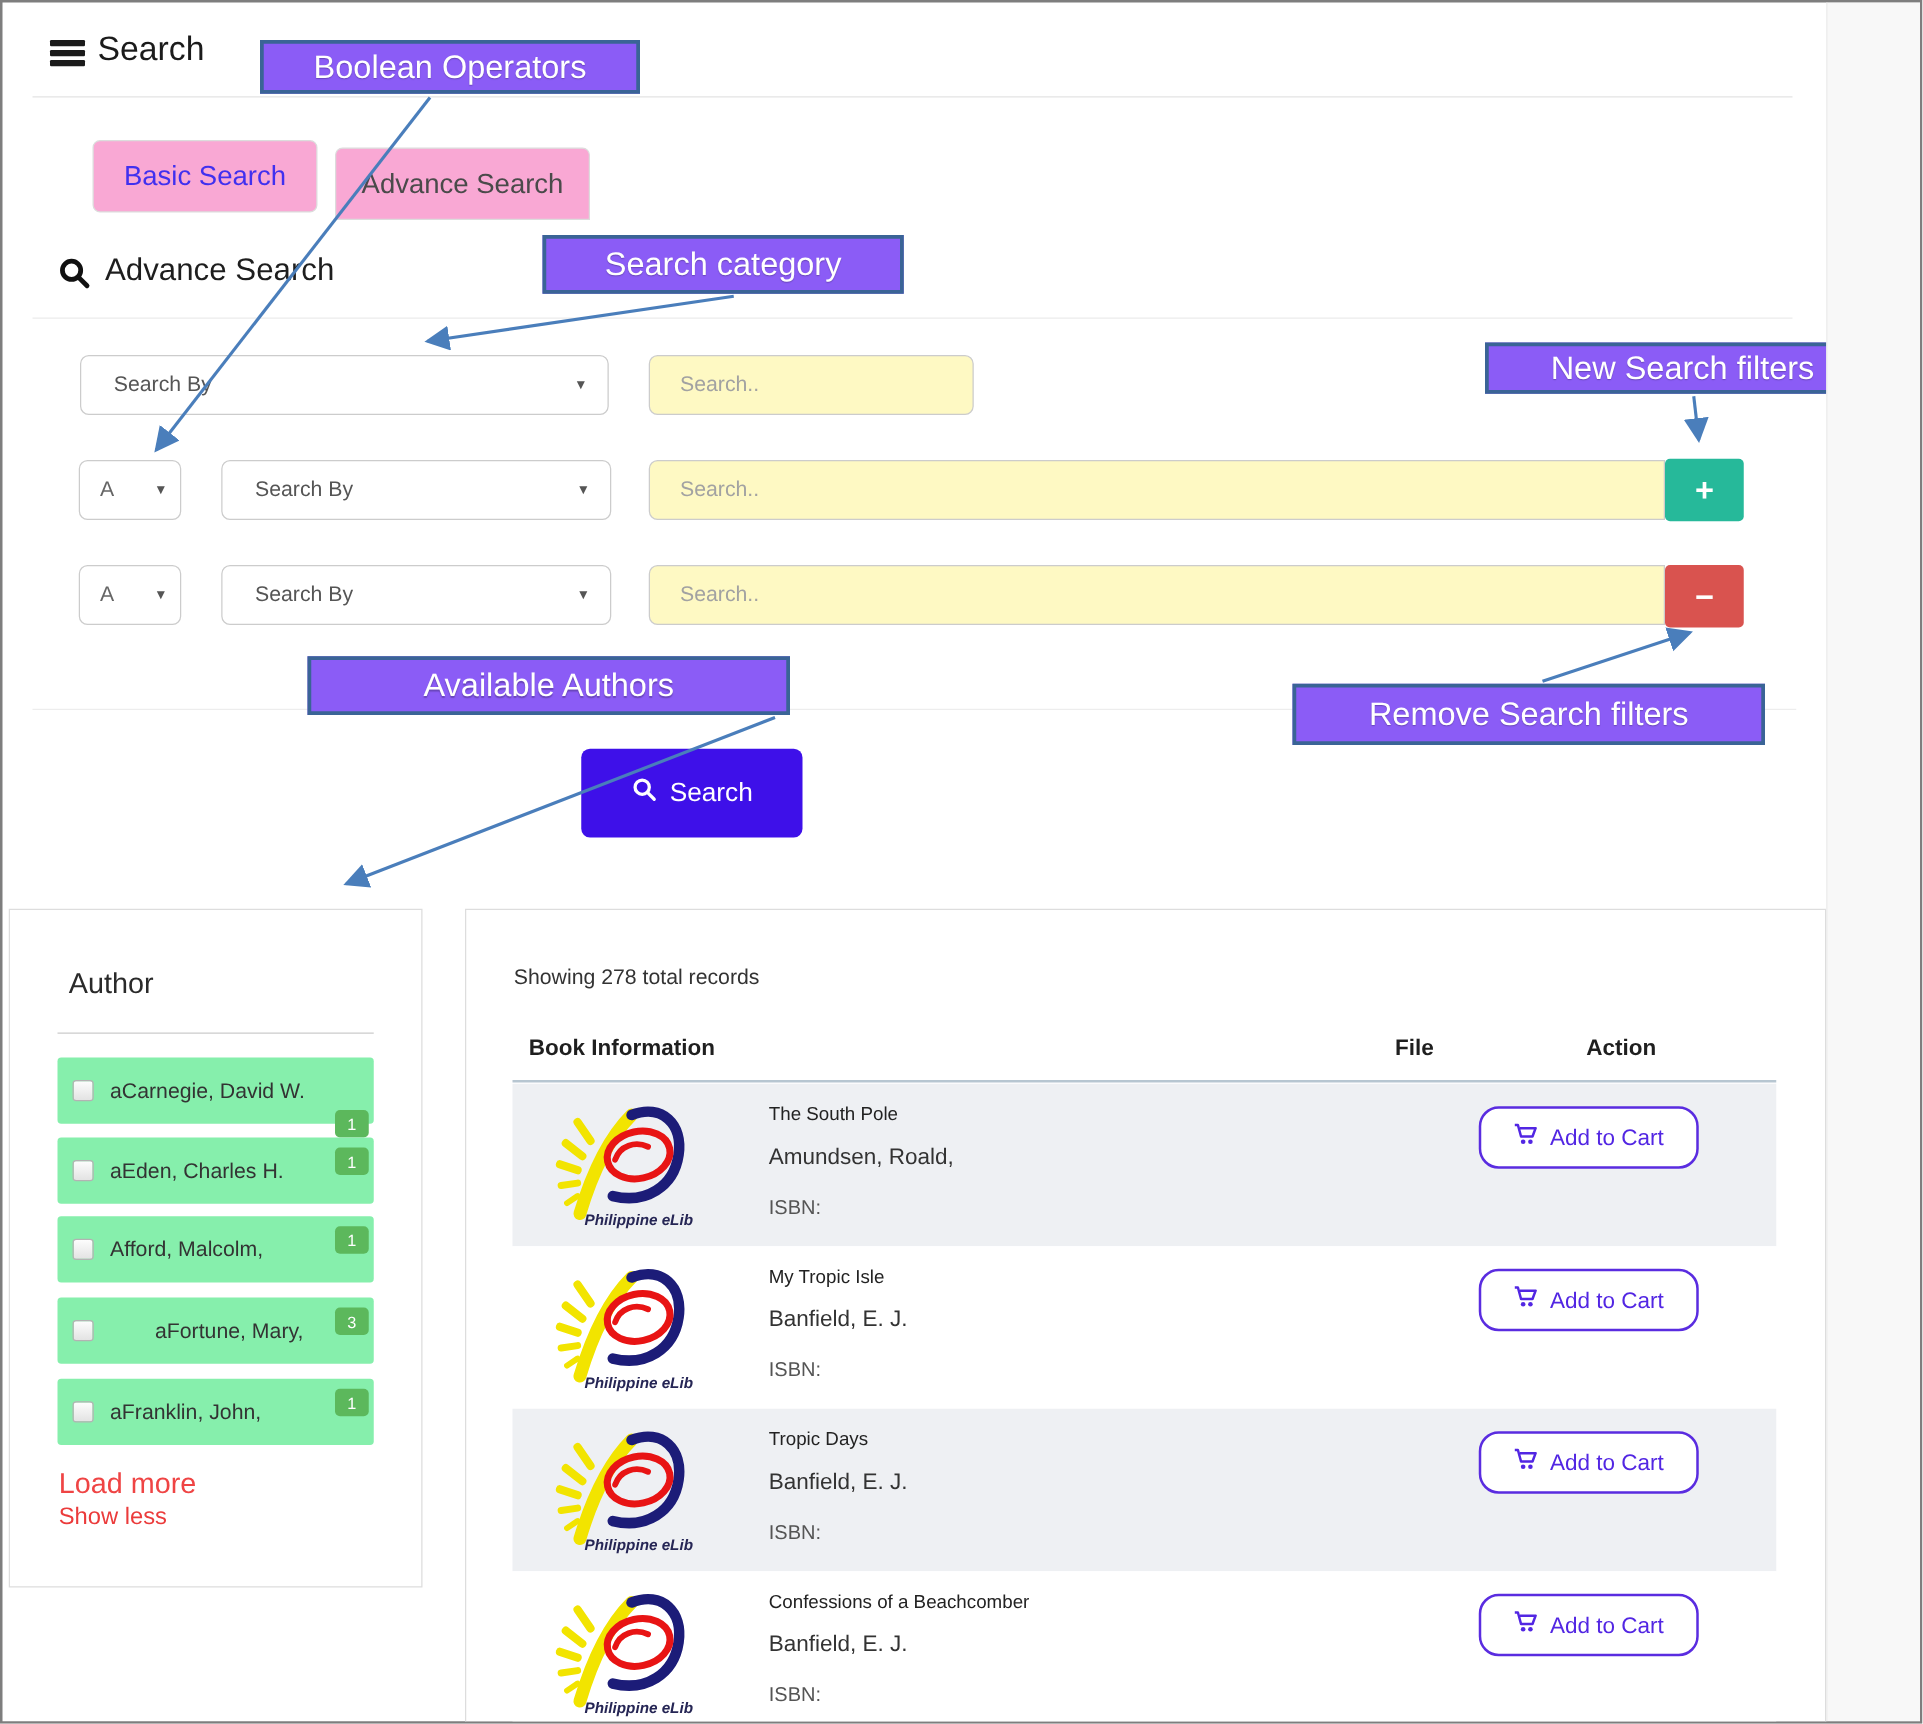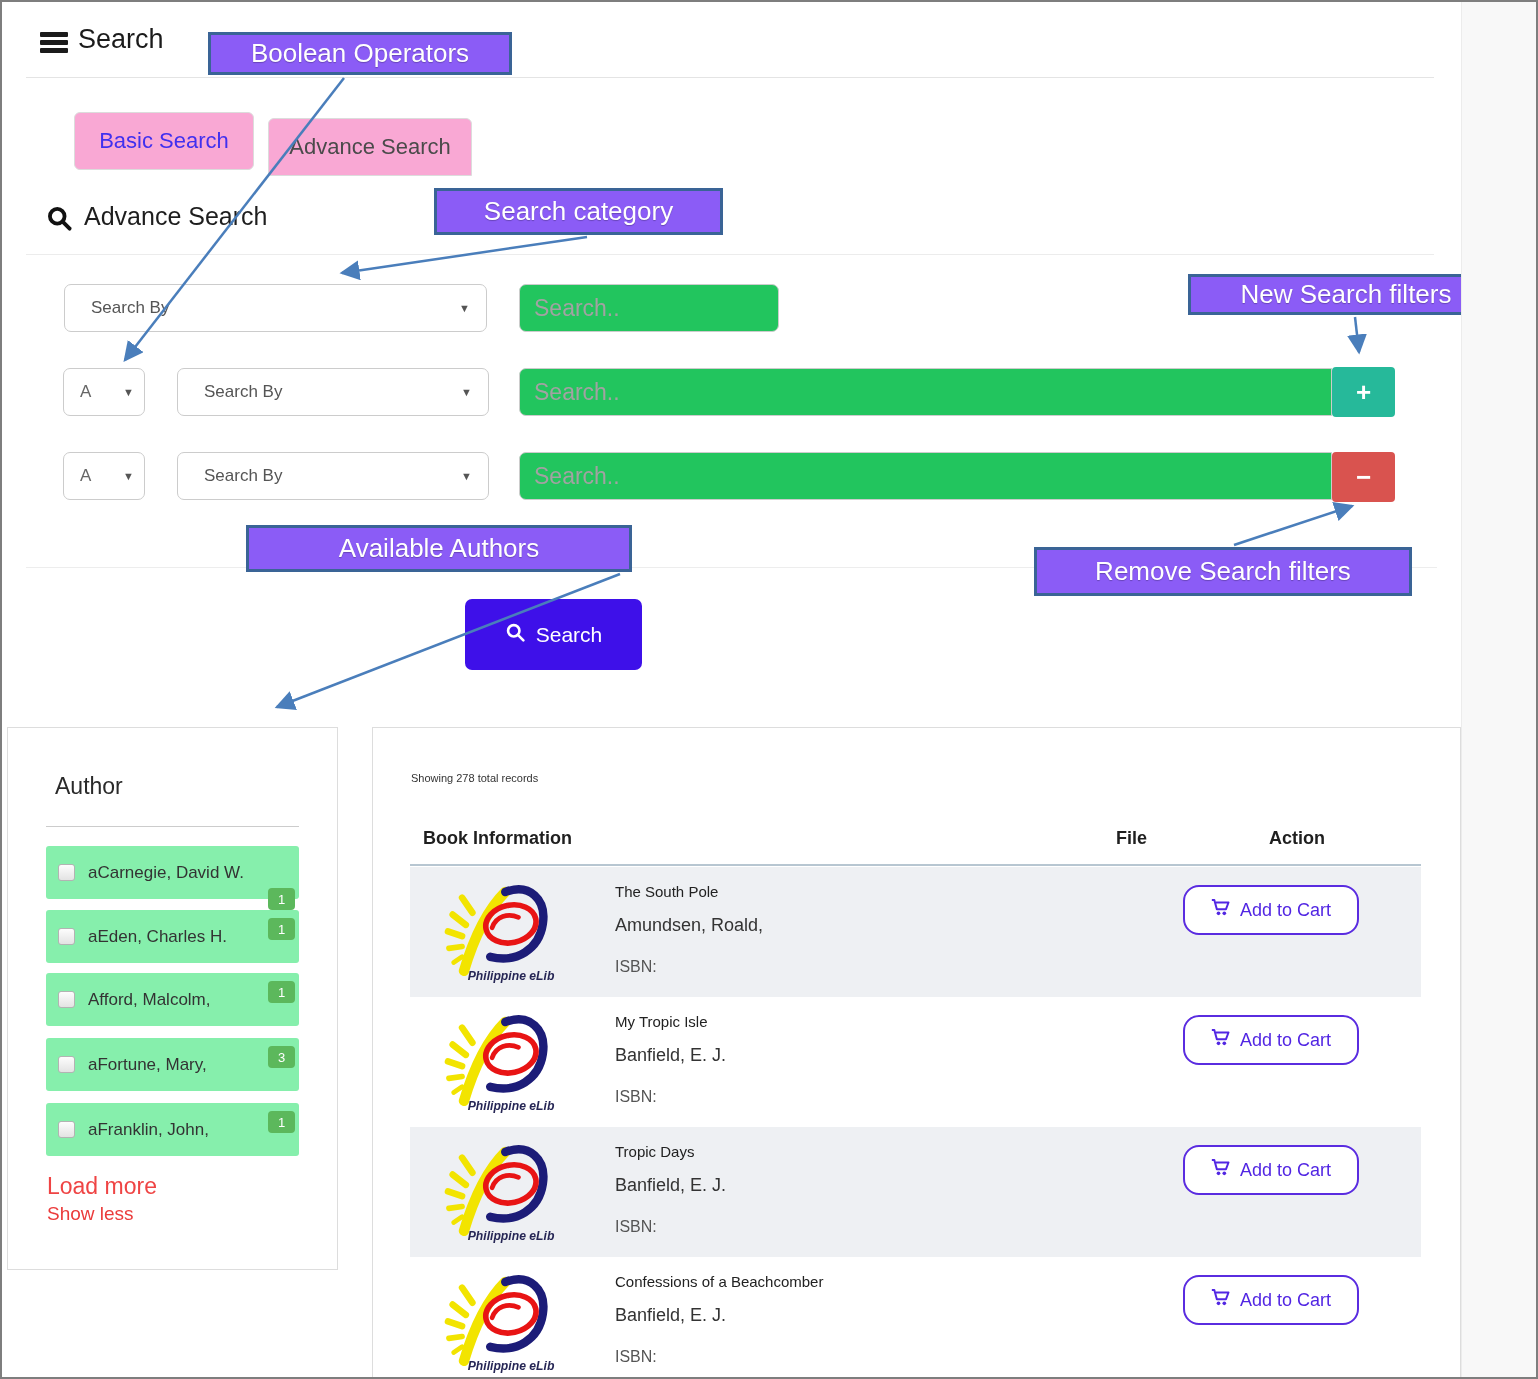--- a/index.html
+++ b/index.html
@@ -22,21 +22,21 @@
   .tab-advance{left:266px;top:116px;width:204px;height:58px;color:#4a4a4a;border-radius:6px 6px 0 0;}
 
   
   .adv-icon{position:absolute;left:44px;top:203px;}
   .adv-heading{position:absolute;left:82px;top:200px;font-size:25px;color:#1e1e1e;font-weight:500;}
 
   
   .sel{position:absolute;height:48px;border:1px solid #ccc;border-radius:7px;background:#fff;color:#555;font-size:17px;display:flex;align-items:center;padding:0 16px 0 26px;cursor:pointer;}
   .sel .caret{margin-left:auto;font-size:11px;color:#555;}
   .sel-op{padding:0 10px 0 16px;color:#666;overflow:hidden;}
-  .inp{position:absolute;height:48px;border:1px solid #ccc;border-radius:7px;background:#22c55e;font-size:23px;color:#333;padding:0 14px;outline:none;}
+  .inp{position:absolute;height:48px;border:1px solid #ccc;border-radius:7px;background:#fef9c3;font-size:17px;color:#333;padding:0 24px;outline:none;}
   .inp::placeholder{color:#a2a2a2;}
   .sel1{left:62px;top:282px;width:423px;}
   .inp1{left:517px;top:282px;width:260px;}
   .op2{left:61px;top:366px;width:82px;}
   .sel2{left:175px;top:366px;width:312px;}
   .inp2{left:517px;top:366px;width:813px;border-radius:7px 0 0 7px;}
   .op3{left:61px;top:450px;width:82px;}
   .sel3{left:175px;top:450px;width:312px;}
   .inp3{left:517px;top:450px;width:813px;border-radius:7px 0 0 7px;}
   .grp-btn{position:absolute;width:63px;height:50px;border:none;border-radius:4px;color:#fff;font-size:26px;font-weight:bold;display:flex;align-items:center;justify-content:center;cursor:pointer;}
@@ -61,21 +61,21 @@
   .sidebar-divider{position:absolute;left:38px;top:98px;width:253px;height:1px;background:#ccc;}
   .author-item{position:absolute;left:38px;width:253px;height:53px;background:#86efac;border-radius:3px;display:flex;align-items:center;padding:0 10px 0 12px;cursor:pointer;}
   .cbx{width:17px;height:17px;border:1px solid #b3b3b3;border-radius:3px;background:linear-gradient(#fdfdfd,#e3e3e3);margin-right:13px;flex:none;cursor:pointer;}
   .author-label{font-size:17px;color:#333;white-space:nowrap;}
   .badge{position:absolute;right:4px;width:27px;height:22px;background:#5cb85c;border-radius:4px;color:#fff;font-size:13px;display:flex;align-items:center;justify-content:center;}
   .load-more{position:absolute;left:39px;top:445px;font-size:23px;color:#ef4444;cursor:pointer;}
   .show-less{position:absolute;left:39px;top:475px;font-size:19px;color:#eb3b3b;cursor:pointer;}
 
   
   .results{position:absolute;left:370px;top:725px;width:1089px;height:660px;background:#fff;border:1px solid #ddd;}
-  .summary{position:absolute;left:38px;top:44px;font-size:11px;color:#333;}
+  .summary{position:absolute;left:38px;top:44px;font-size:17px;color:#333;}
   .col-head{position:absolute;top:100px;font-size:18px;font-weight:bold;color:#1f1f1f;}
   .ch-book{left:50px;}
   .ch-file{left:743px;}
   .ch-action{left:896px;}
   .head-rule{position:absolute;left:37px;top:136px;width:1011px;height:2px;background:#b7c6d1;}
   .book-row{position:absolute;left:37px;width:1011px;height:130px;background:#fff;}
   .book-row.stripe{background:#eef0f3;}
   .row-title{position:absolute;left:205px;top:16px;font-size:15px;color:#222;}
   .row-author{position:absolute;left:205px;top:48px;font-size:18px;color:#333;}
   .row-isbn{position:absolute;left:205px;top:91px;font-size:16px;color:#555;}
@@ -181,21 +181,21 @@
     <span class="author-label">aEden, Charles H.</span>
     <span class="badge" style="top: 8px;">1</span>
   </div>
 
   <div class="author-item" style="top: 245px;">
     <span class="cbx"></span>
     <span class="author-label">Afford, Malcolm,</span>
     <span class="badge" style="top: 8px;">1</span>
   </div>
 
-  <div class="author-item" style="top: 310px;">
+  <div class="author-item" style="top: 310px; gap: 36px;">
     <span class="cbx"></span>
     <span class="author-label">aFortune, Mary,</span>
     <span class="badge" style="top: 8px;">3</span>
   </div>
 
   <div class="author-item" style="top: 375px;">
     <span class="cbx"></span>
     <span class="author-label">aFranklin, John,</span>
     <span class="badge" style="top: 8px;">1</span>
   </div>

